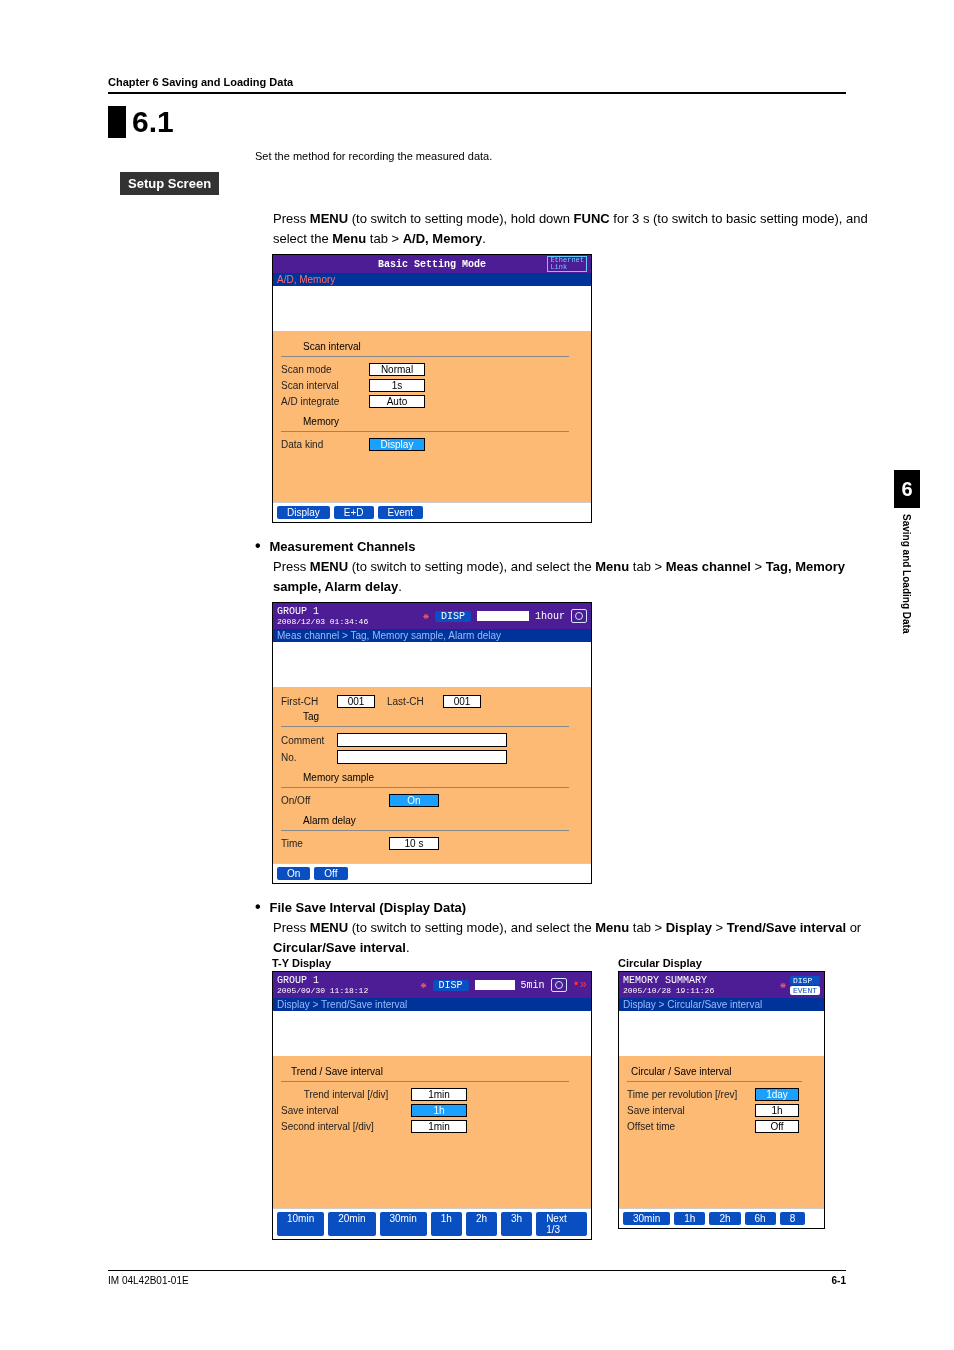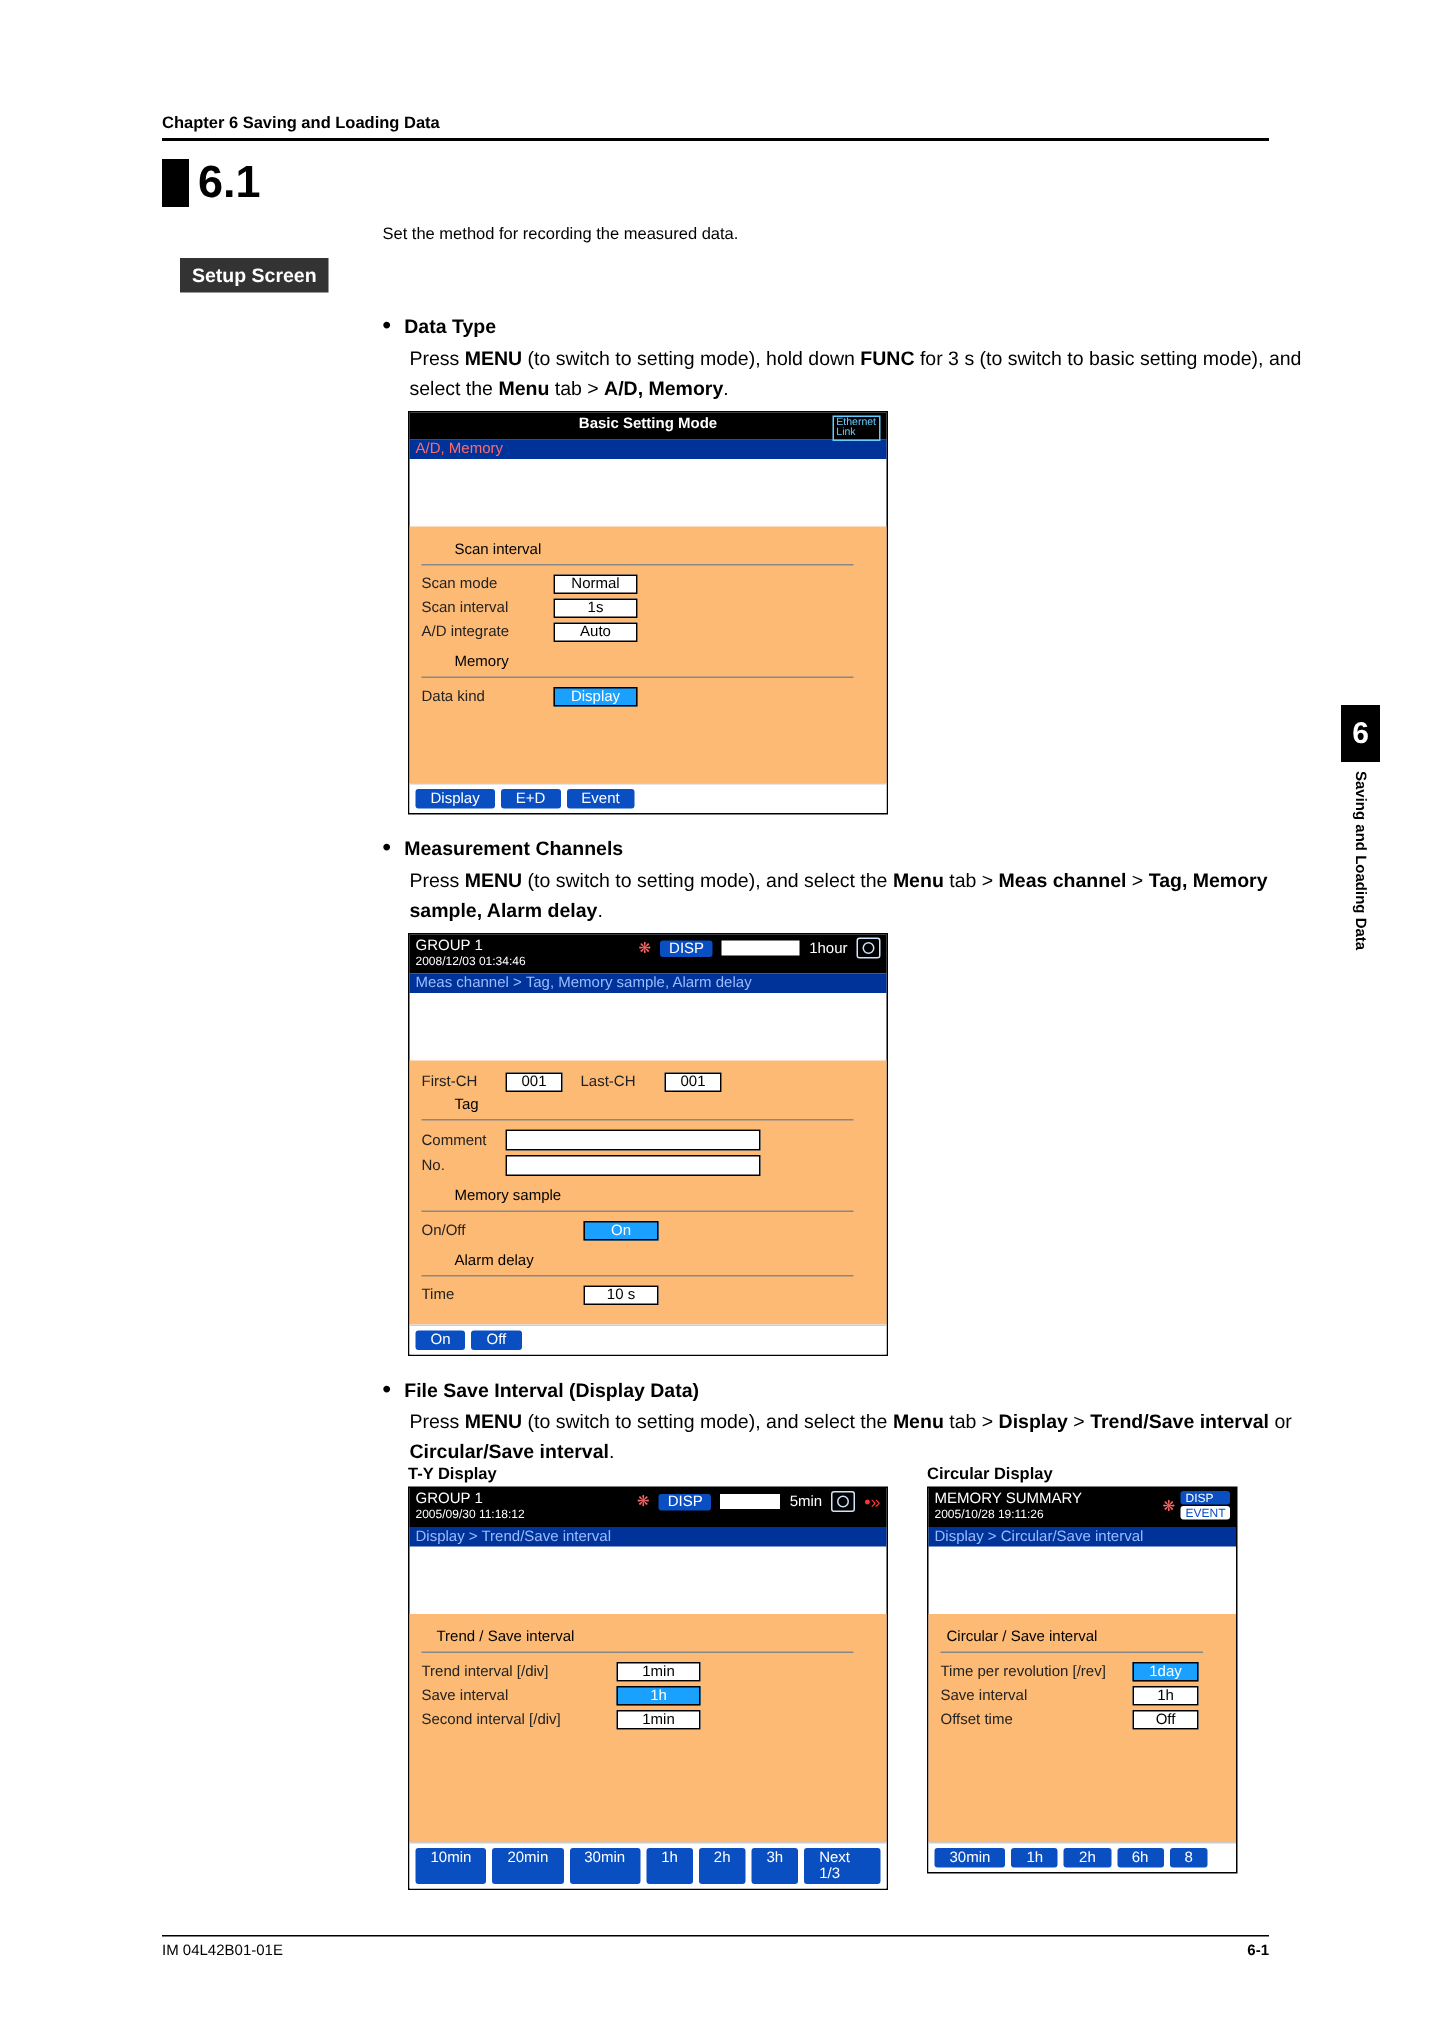--- a/index.html
+++ b/index.html
@@ -102,27 +102,28 @@
   }
   .sidebar-tab .chlabel {
     writing-mode: vertical-rl;
     font-size: 10px;
     font-weight: bold;
     margin-top: 6px;
     margin-left: 7px;
   }
   
   .wtitle {
-    background: #000000;
+    background: #4c1d95;
     color: #fff;
     font-size: 10px;
     padding: 2px 4px;
     display: flex;
-    align-items: flex-start;
+    align-items: center;
     justify-content: space-between;
+    font-family: Liberation Mono, monospace;
   }
   .wtitle .center { position:absolute; left:0; right:0; text-align:center; font-weight:bold; }
   .crumb {
     background: #003399;
     color: #ff6b6b;
     font-size: 10px;
     padding: 1px 4px;
   }
   .panel {
     padding: 8px;
@@ -209,23 +210,20 @@
     <div class="blackbox"></div>
     <div class="sec-number">6.1</div>
   </div>
 
   <div class="bodytext">Set the method for recording the measured data.</div>
 
   <div class="setup-tag">Setup Screen</div>
 
   
   <div class="bullet-block">
-    <div class="bullet-line">
-      <span class="dot">•&nbsp;&nbsp;</span><span>Data Type</span>
-    </div>
     <div class="bullet-body">
       <span>Press </span><b>MENU</b><span> (to switch to setting mode), hold down </span><b>FUNC</b><span> for 3 s (to switch to basic setting mode), and select the </span><b>Menu</b><span> tab &gt; </span><b>A/D, Memory</b><span>.</span>
     </div>
   </div>
 
   
   <div class="sshot ss1">
     <div class="wtitle" style="position:relative; height:14px;">
       <span class="center">Basic Setting Mode</span>
       <span class="eth-box" style="white-space:pre;">Ethernet
@@ -352,21 +350,21 @@
             <span>5min</span>
             <span class="cam-icon"></span>
             <span class="speaker-ico">•»</span>
           </span>
         </div>
         <div class="crumb" style="color:#9bf;">Display &gt; Trend/Save interval</div>
         <div class="panel tall">
           <div class="fieldset-label" style="margin-left:10px;">Trend / Save interval</div>
           <div class="rule"></div>
           <div class="field-row">
-            <div class="field-label" style="width:130px;">Trend interval [/div]</div>
+            <div class="field-label" style="width:130px;text-align:center;">Trend interval [/div]</div>
             <div class="field-box">1min</div>
           </div>
           <div class="field-row">
             <div class="field-label" style="width:130px;">Save interval</div>
             <div class="field-box sel">1h</div>
           </div>
           <div class="field-row">
             <div class="field-label" style="width:130px;">Second interval [/div]</div>
             <div class="field-box">1min</div>
           </div>

